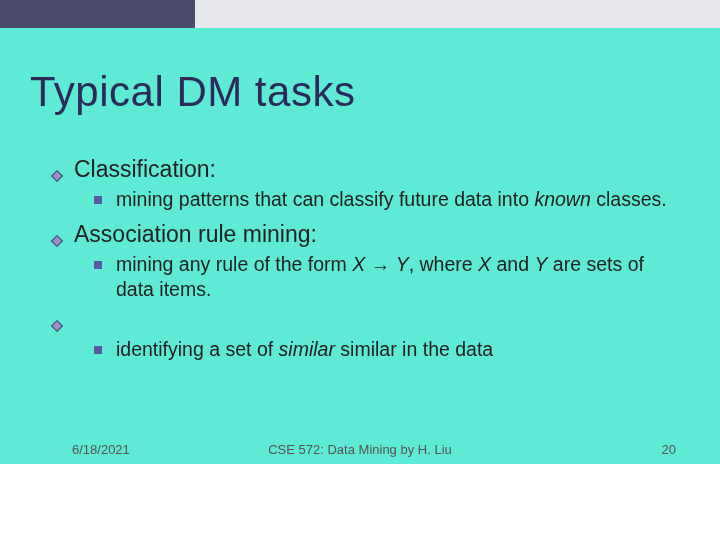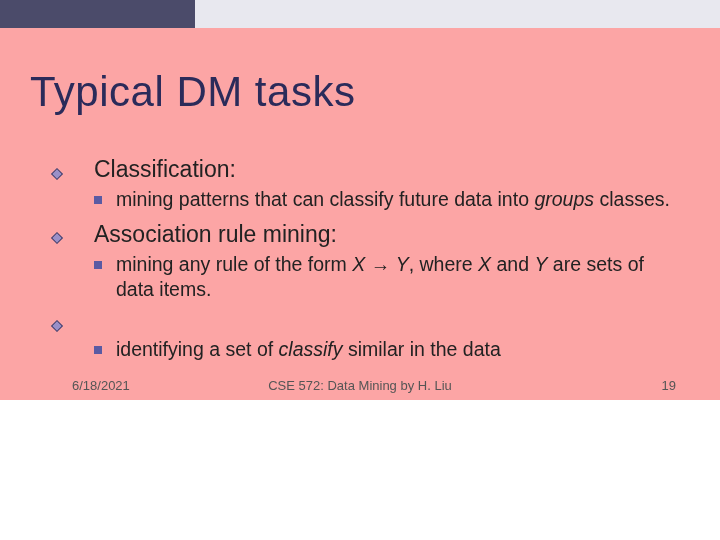--- a/index.html
+++ b/index.html
@@ -1,21 +1,21 @@
 <!DOCTYPE html>
 <html><head>
 <meta charset="utf-8">
 <style>
   * { margin: 0; padding: 0; box-sizing: border-box; }
   html, body { width: 720px; height: 540px; overflow: hidden; font-family: Verdana, Geneva, sans-serif; background: #fff; }
   .slide {
     position: relative;
     width: 720px;
-    height: 400px;
-    background: #fca5a5;
+    height: 464px;
+    background: #5eead4;
   }
   .topbar {
     position: absolute;
     top: 0; left: 0;
     width: 100%;
     height: 28px;
     display: flex;
   }
   .topbar .seg-dark {
     width: 195px;
@@ -35,26 +35,25 @@
     letter-spacing: 0.5px;
   }
   .content {
     position: absolute;
     top: 150px;
     left: 50px;
     right: 40px;
   }
   .level1 {
     display: flex;
-    align-items: center;
+    align-items: flex-end;
     font-size: 23px;
     color: #222;
     margin-top: 6px;
     margin-bottom: 4px;
-    gap: 20px;
   }
   .level1 .bullet {
     width: 14px;
     height: 14px;
     margin-top: 8px;
     margin-right: 10px;
     flex-shrink: 0;
     display: inline-flex;
     align-items: center;
     justify-content: center;
@@ -110,21 +109,21 @@
       <span class="bullet">
         <svg width="14" height="14" viewBox="0 0 14 14">
           <rect x="3.2" y="3.2" width="7.6" height="7.6" fill="#9a90c8" stroke="#3a3a6a" stroke-width="1" transform="rotate(45 7 7)"></rect>
         </svg>
       </span>
       <span>Classification:</span>
     </div>
     <div class="level2">
       <span class="sq"></span>
       <span>
-        <span>mining patterns that can classify future data into </span><span class="italic">groups</span><span> classes.</span>
+        <span>mining patterns that can classify future data into </span><span class="italic">known</span><span> classes.</span>
       </span>
     </div>
 
     <div class="level1">
       <span class="bullet">
         <svg width="14" height="14" viewBox="0 0 14 14">
           <rect x="3.2" y="3.2" width="7.6" height="7.6" fill="#9a90c8" stroke="#3a3a6a" stroke-width="1" transform="rotate(45 7 7)"></rect>
         </svg>
       </span>
       <span>Association rule mining:</span>
@@ -137,25 +136,25 @@
     <div class="level1">
       <span class="bullet">
         <svg width="14" height="14" viewBox="0 0 14 14">
           <rect x="3.2" y="3.2" width="7.6" height="7.6" fill="#9a90c8" stroke="#3a3a6a" stroke-width="1" transform="rotate(45 7 7)"></rect>
         </svg>
       </span>
     </div>
     <div class="level2">
       <span class="sq"></span>
       <span>
-        <span>identifying a set of </span><span class="italic">classify</span><span> similar in the data</span>
+        <span>identifying a set of </span><span class="italic">similar</span><span> similar in the data</span>
       </span>
     </div>
 
   </div>
 
   <div class="footer">
     <span class="date">6/18/2021</span>
     <span class="mid">CSE 572: Data Mining by H. Liu</span>
-    <span class="num">19</span>
+    <span class="num">20</span>
   </div>
 
 </div>
 
 </body></html>

